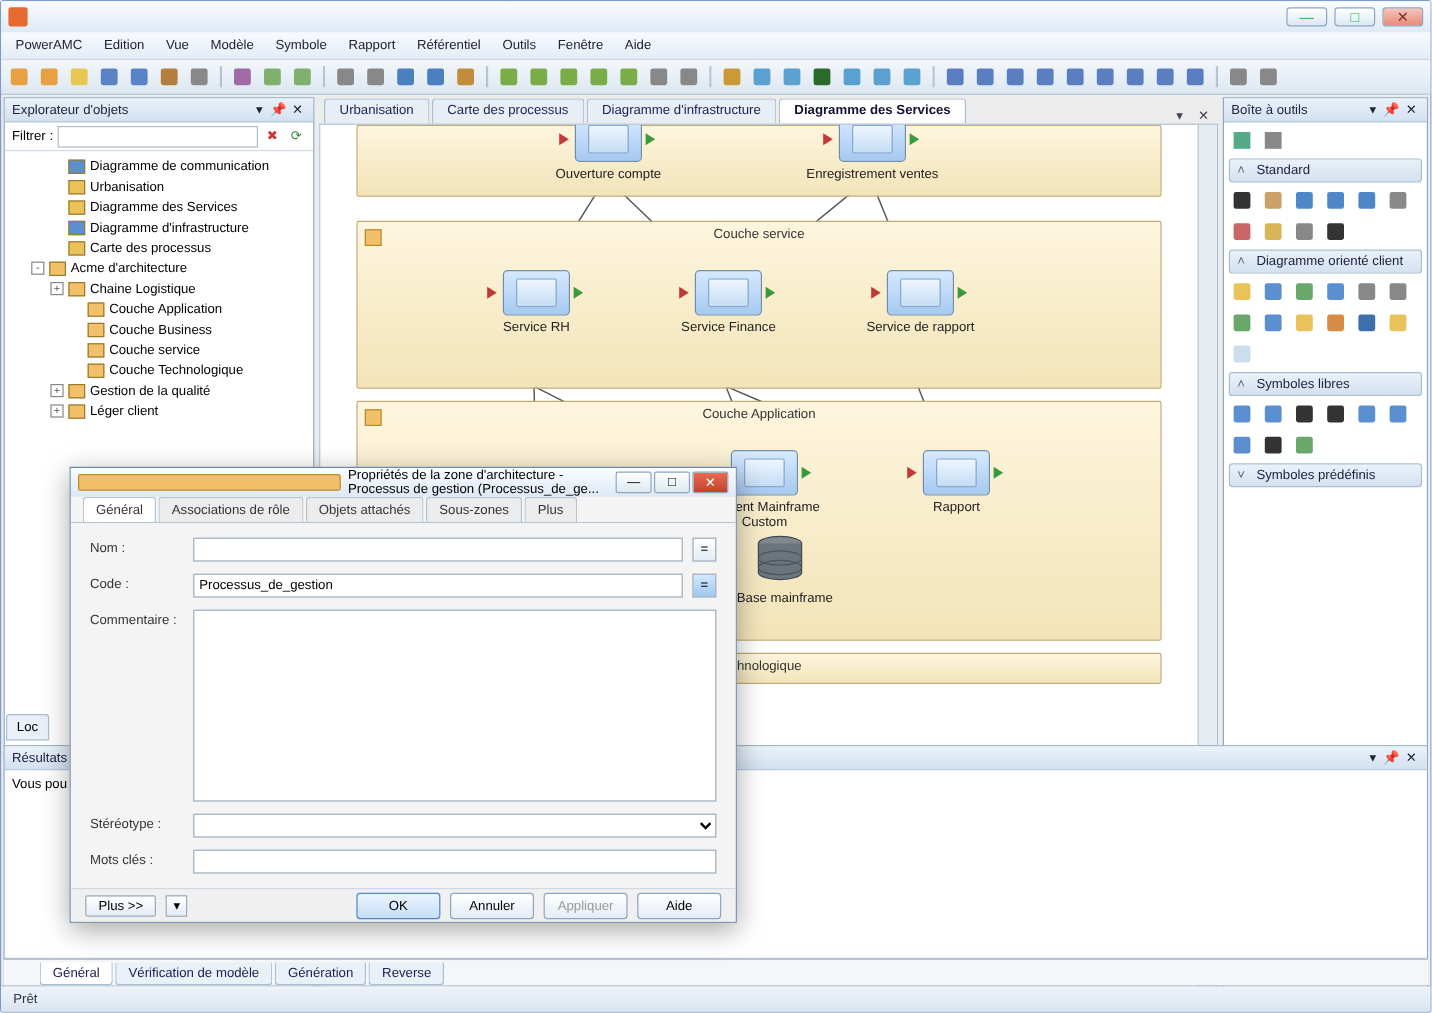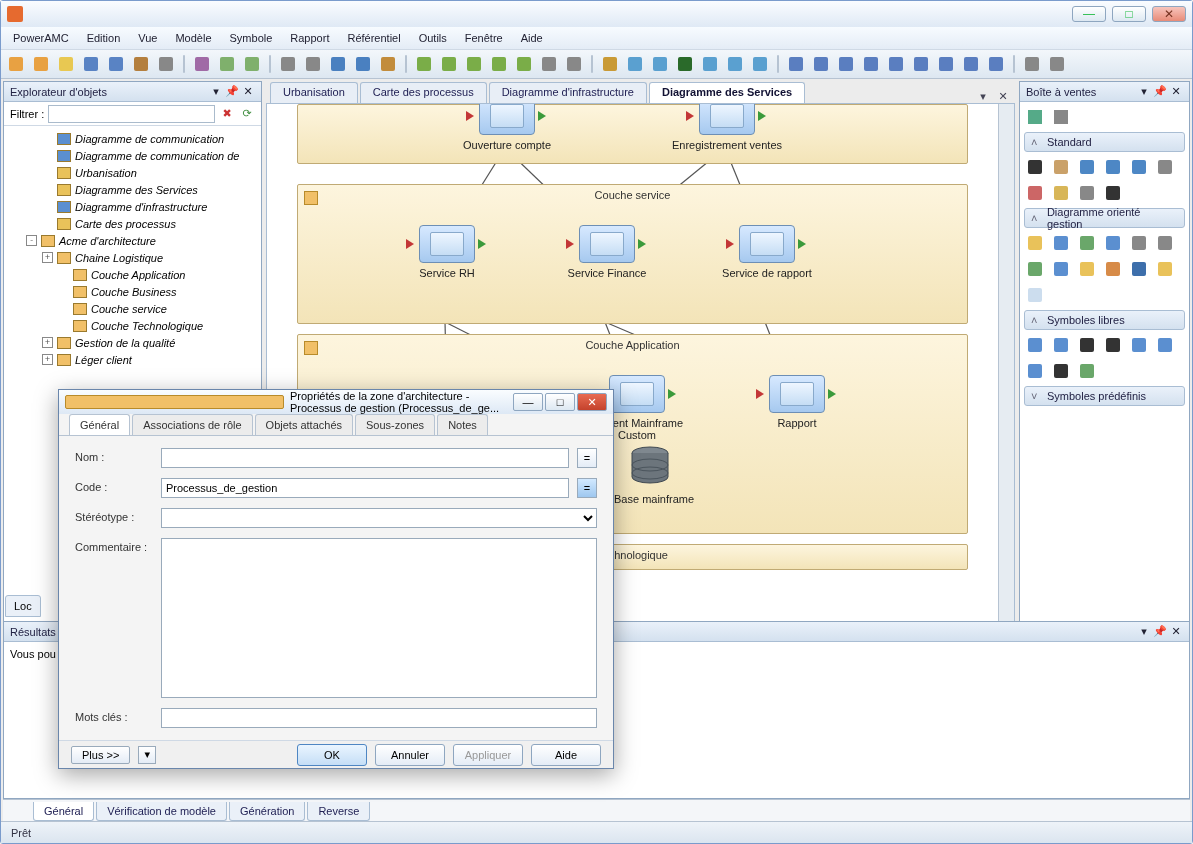--- a/index.html
+++ b/index.html
@@ -25,21 +25,21 @@
   .panel { border:1px solid #90a7c1; background:#fff; display:flex; flex-direction:column; }
   .panel-header { height:20px; background:linear-gradient(#eaf1fa,#d4e1ef); border-bottom:1px solid #a9bdd3; display:flex; align-items:center; padding:0 6px; color:#224; flex-shrink:0;}
   .panel-header .spacer{flex:1;}
   .panel-header .pin,.panel-header .x{width:14px;height:14px;margin-left:2px;display:flex;align-items:center;justify-content:center;color:#223;}
 
   .left-col { width:263px; display:flex; flex-direction:column; gap:2px; padding:2px; }
   .filter-row { height:24px; display:flex; align-items:center; gap:4px; padding:2px 6px; border-bottom:1px solid #cfd9e5;}
   .filter-row input{ flex:1; height:18px; border:1px solid #abc; padding:0 4px;}
   .filter-ic{width:16px;height:16px;display:flex;align-items:center;justify-content:center;}
   .tree { flex:1; overflow:auto; padding:4px 0 4px 4px; }
-  .tree-item{ display:flex; align-items:center; height:17px; gap:4px; padding-left:var(--ind,12px); white-space:nowrap; cursor:default;font-style:italic;}
+  .tree-item{ display:flex; align-items:center; height:17px; gap:4px; padding-left:var(--ind,12px); white-space:nowrap; cursor:default;}
   .tree-item .exp{width:11px;height:11px;border:1px solid #888;background:#fff;display:flex;align-items:center;justify-content:center;font-size:9px;line-height:1;color:#555;}
   .tree-item .exp.none{border:none;background:none;}
   .tree-item .ic{width:14px;height:12px;}
 
   .center-col{ flex:1; display:flex; flex-direction:column; padding:2px; min-width:0;}
   .tabs-row{ height:22px; display:flex; align-items:flex-end; gap:0; padding:0 4px;}
   .doc-tab{ height:21px; padding:3px 12px; background:#e8eef6; border:1px solid #a9bdd3; border-bottom:none; border-radius:3px 3px 0 0; margin-right:2px; color:#225;}
   .doc-tab.active{ background:#fff; font-weight:700; color:#113;}
   .canvas-wrap{flex:1; background:#fff; border:1px solid #a9bdd3; position:relative; overflow:hidden;}
   .canvas{position:absolute; inset:0 16px 16px 0; background:#fff; overflow:hidden;}
@@ -277,25 +277,20 @@
           <span>Filtrer :</span>
           <input type="text" value="" style="">
           <span class="filter-ic" style="color:#c33;">✖</span>
           <span class="filter-ic" style="color:#3a8a3a;">⟳</span>
         </div>
         <div class="tree" id="tree">
             <div class="tree-item" style="--ind: 34px;">
               <span class="exp none"></span>
               <span class="ic" style="background: rgb(91, 143, 208); border: 1px solid rgb(154, 122, 46);"></span>
               <span>Diagramme de communication</span>
-            </div>
-            <div class="tree-item" style="--ind: 34px;">
-              <span class="exp none"></span>
-              <span class="ic" style="background: rgb(91, 143, 208); border: 1px solid rgb(154, 122, 46);"></span>
-              <span>Diagramme de communication de</span>
             </div>
             <div class="tree-item" style="--ind: 34px;">
               <span class="exp none"></span>
               <span class="ic" style="background: rgb(233, 194, 90); border: 1px solid rgb(154, 122, 46);"></span>
               <span>Urbanisation</span>
             </div>
             <div class="tree-item" style="--ind: 34px;">
               <span class="exp none"></span>
               <span class="ic" style="background: rgb(233, 194, 90); border: 1px solid rgb(154, 122, 46);"></span>
               <span>Diagramme des Services</span>
@@ -451,21 +446,21 @@
             </div>
           </div>
         <div class="hscroll"></div>
         <div class="vscroll"></div>
       </div>
     </div>
 
     <div class="right-col">
       <div class="panel" style="height:100%;">
         <div class="panel-header">
-          <span>Boîte à ventes</span>
+          <span>Boîte à outils</span>
           <span class="spacer"></span>
           <span class="pin">▾</span>
           <span class="pin">📌</span>
           <span class="x">✕</span>
         </div>
         <div class="toolbox-body" id="toolbox">
             <div class="tb-row">
               <div class="tb-ic">
                 <div style="width:14px;height:14px;background:#5a8;"></div>
               </div>
@@ -506,21 +501,21 @@
               </div>
               <div class="tb-ic">
                 <div style="width:14px;height:14px;background:#888;border-radius:2px;"></div>
               </div>
               <div class="tb-ic">
                 <div style="width:14px;height:14px;background:#333;border-radius:2px;"></div>
               </div>
             </div>
             <div class="tb-head">
               <span class="chev">˄</span>
-              <span>Diagramme orienté gestion</span>
+              <span>Diagramme orienté client</span>
             </div>
             <div class="tb-row">
               <div class="tb-ic">
                 <div style="width:14px;height:14px;background:#e9c25a;border-radius:2px;"></div>
               </div>
               <div class="tb-ic">
                 <div style="width:14px;height:14px;background:#5b8fd0;border-radius:2px;"></div>
               </div>
               <div class="tb-ic">
                 <div style="width:14px;height:14px;background:#6aa76a;border-radius:2px;"></div>
@@ -638,40 +633,40 @@
       <div class="btn">—</div>
       <div class="btn">□</div>
       <div class="btn close">✕</div>
     </div>
   </div>
   <div class="dlg-tabs" id="dlgtabs">
       <div class="dlg-tab active">Général</div>
       <div class="dlg-tab">Associations de rôle</div>
       <div class="dlg-tab">Objets attachés</div>
       <div class="dlg-tab">Sous-zones</div>
-      <div class="dlg-tab">Notes</div>
+      <div class="dlg-tab">Plus</div>
     </div>
   <div class="dlg-body">
     <div class="form-row">
       <label>Nom :</label>
       <input type="text" class="sel" value="Processus de gestion" style="">
       <button class="mini">=</button>
     </div>
     <div class="form-row">
       <label>Code :</label>
       <input type="text" value="Processus_de_gestion" style="">
       <button class="mini" style="background:linear-gradient(#d2e9ff,#9ec7ef);">=</button>
     </div>
     <div class="form-row">
+      <label>Commentaire :</label>
+      <textarea style=""></textarea>
+    </div>
+    <div class="form-row">
       <label>Stéréotype :</label>
       <select></select>
-    </div>
-    <div class="form-row">
-      <label>Commentaire :</label>
-      <textarea style=""></textarea>
     </div>
     <div class="form-row">
       <label>Mots clés :</label>
       <input type="text" value="" style="">
     </div>
   </div>
   <div class="dlg-footer">
     <button class="plus">Plus &gt;&gt;</button>
     <span style="width:18px;height:18px;border:1px solid #9ab;background:linear-gradient(#fff,#e4ecf6);display:flex;align-items:center;justify-content:center;">▾</span>
     <span class="gap"></span>

